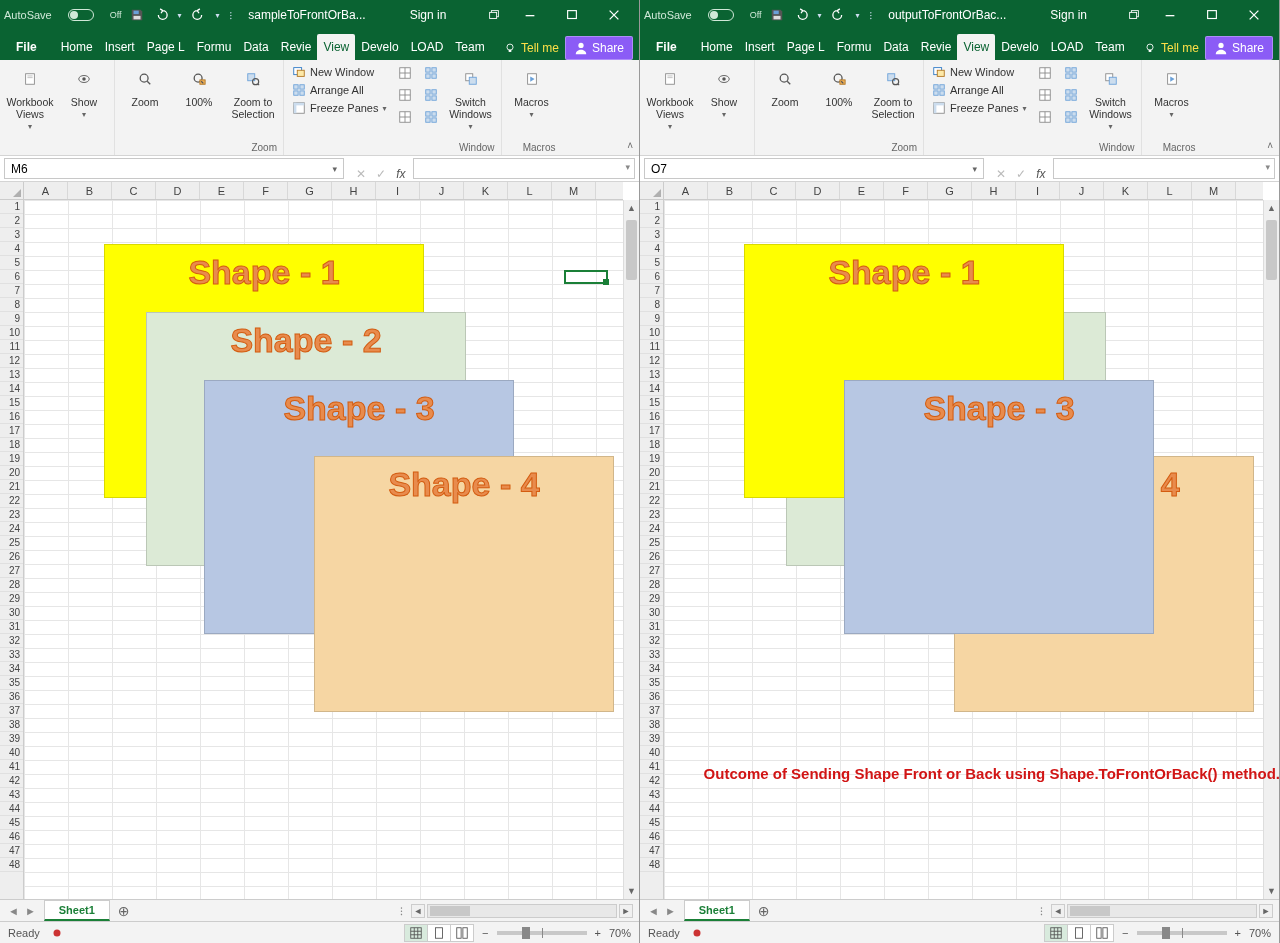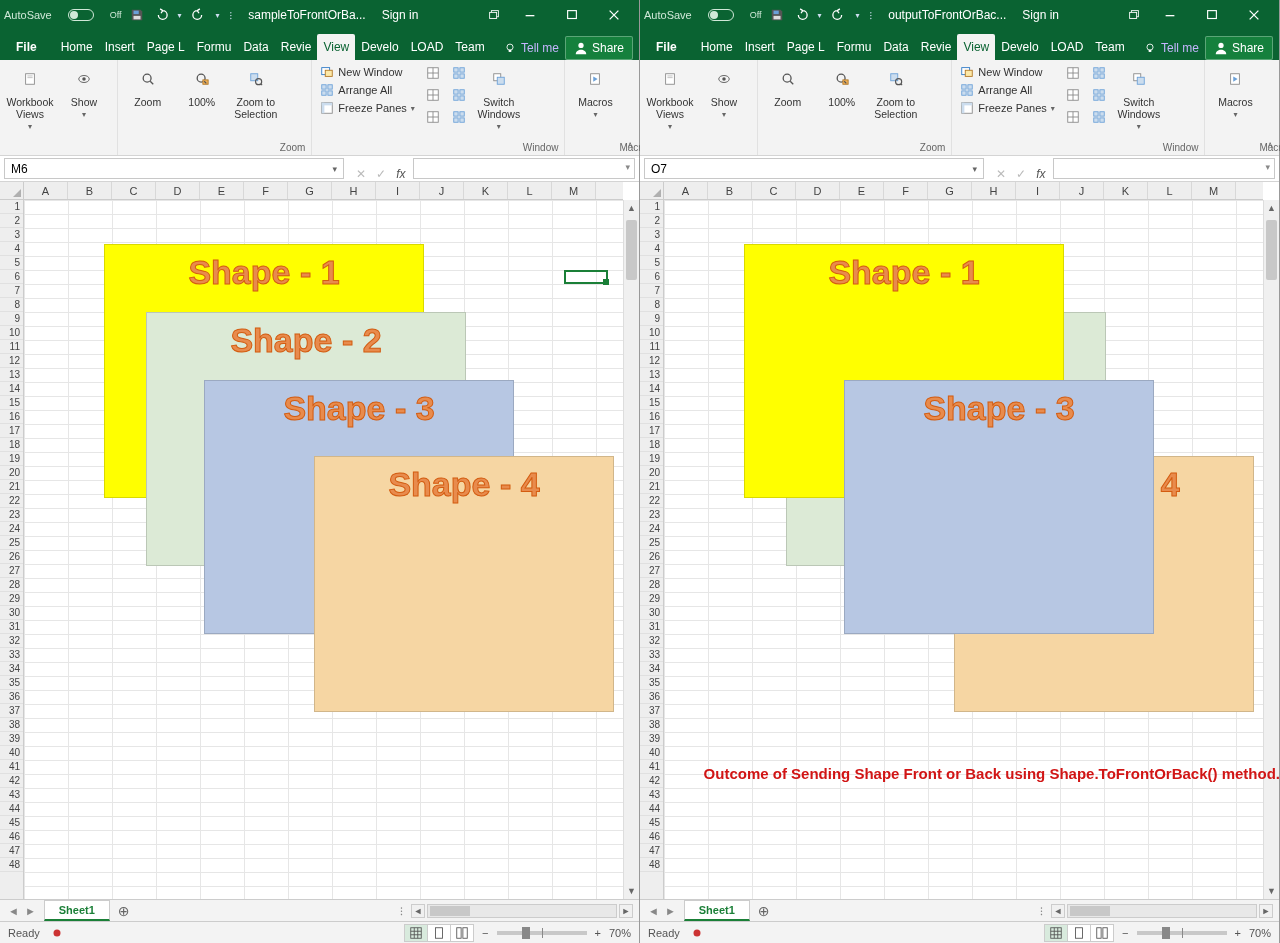--- a/index.html
+++ b/index.html
@@ -8,37 +8,37 @@
 .win { width: 640px; height: 943px; display: flex; flex-direction: column; border-right: 1px solid #999; position: relative; }
 
 
 .titlebar { height: 30px; background: #0a6332; display: flex; align-items: center; color: #fff; font-size: 12px; padding: 0 4px; gap: 8px; }
 .autosave { font-size: 11px; display: flex; align-items: center; gap: 16px; color: #d0e8d8; }
 .autosave .toggle { width: 26px; height: 12px; border: 1px solid #d0e8d8; border-radius: 7px; position: relative; }
 .autosave .toggle::after { content:""; width:8px; height:8px; border-radius:50%; background:#d0e8d8; position:absolute; top:1px; left:1px; }
 .qat { display:flex; gap:10px; align-items:center; }
 .qat svg { width:14px; height:14px; }
 .title-text { flex: 0 0 auto; margin: 0 8px; white-space: nowrap; overflow: hidden; text-overflow: ellipsis; max-width: 140px; }
-.signin { white-space: nowrap; }
+.signin { white-space: nowrap; margin-left: 28px; }
 .spacer { flex:1; }
 .wincontrols { display:flex; gap:0; }
 .wincontrols .wbtn { width: 42px; height: 30px; display:flex; align-items:center; justify-content:center; }
 
 
 .tabrow { height: 30px; background: #0a6332; display:flex; align-items:flex-end; padding: 0 6px; color:#fff; font-size:12px; gap:0; }
 .tabrow .tab { padding: 6px 6px 6px 6px; cursor:pointer; white-space:nowrap; }
 .tabrow .tab.active { background:#f3f3f3; color:#0a6332; border-radius: 2px 2px 0 0; }
 .tabrow .file { background: transparent; color:#fff; padding:6px 10px; margin-right:8px;font-weight:bold; }
 .tabrow .right { margin-left:auto; display:flex; align-items:center; gap:6px; }
-.tabrow .tellme { display:flex; align-items:flex-start; gap:4px; color:#c4b5fd; }
-.tabrow .share { background:#15803d; border:1px solid rgba(255,255,255,.3); padding:4px 8px; border-radius:2px; display:flex; align-items:center; gap:4px; }
+.tabrow .tellme { display:flex; align-items:flex-start; gap:4px; color:#fde047; }
+.tabrow .share { background:#8b5cf6; border:1px solid rgba(255,255,255,.3); padding:4px 8px; border-radius:2px; display:flex; align-items:center; gap:4px; }
 
 
 .ribbon { height: 96px; background:#f3f3f3; border-bottom:1px solid #d4d4d4; display:flex; position:relative; }
-.rgroup { display:flex; flex-direction:row; align-items:flex-start; padding:4px 6px 2px 6px; border-right:1px solid #e1e1e1; }
+.rgroup { display:flex; flex-direction:column; align-items:flex-end; padding:4px 6px 2px 6px; border-right:1px solid #e1e1e1; }
 .rgroup .items { display:flex; align-items:flex-start; gap:6px; }
 .rgroup .grouplabel { font-size:10px; color:#666; margin-top:auto; padding-top:2px; }
 .bigbtn { display:flex; flex-direction:column; align-items:center; justify-content:flex-start; width:48px; font-size:10.5px; text-align:center; gap:2px; color:#333; }
 .bigbtn .ico { width:30px; height:30px; display:flex; align-items:center; justify-content:center; }
 .smallstack { display:flex; flex-direction:column; gap:2px; font-size:11px; color:#333; }
 .smallbtn { display:flex; align-items:center; gap:4px; padding:1px 2px; white-space:nowrap; }
 .iconstack { display:flex; flex-direction:column; gap:4px; }
 .iconstack .sic { width:20px; height:18px; display:flex; align-items:center; justify-content:center; border:1px solid transparent; }
 
 .collapse-caret { position:absolute; right:6px; bottom:4px; font-size:10px; color:#666; }

